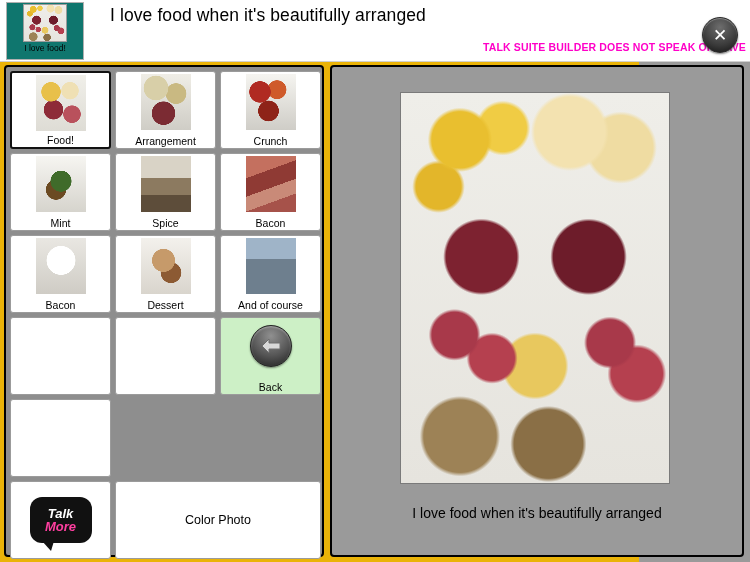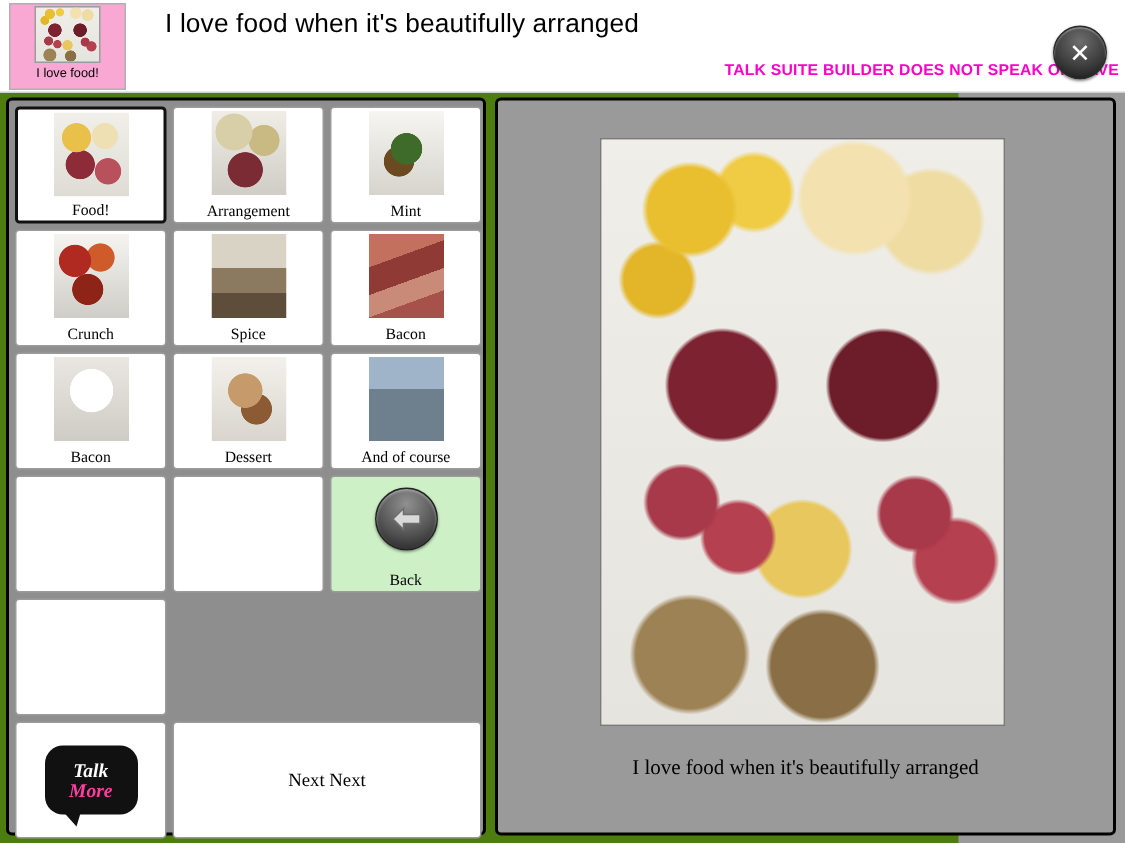--- a/index.html
+++ b/index.html
@@ -18,21 +18,21 @@
   
   .header {
     position: absolute; top: 0; left: 0;
     width: 750px; height: 62px;
     background: #ffffff;
     border-bottom: 1px solid #d0d0d0;
   }
   .header-thumb {
     position: absolute; left: 6px; top: 2px;
     width: 78px; height: 58px;
-    background: #f9a8d4;
+    background: #0f766e;
     border: 1px solid #b0b0b0;
     display: flex; flex-direction: column; align-items: center;
   }
   .header-thumb .timg {
     width: 44px; height: 38px;
     margin-top: 1px;
     position: relative;
     overflow: hidden;
     border: 1px solid #9c9c9c;
   }
@@ -58,22 +58,21 @@
     box-shadow: 0 1px 2px rgba(0,0,0,.5), inset 0 1px 1px rgba(255,255,255,.35);
     color: #fff;
     display: flex; align-items: center; justify-content: center;
     font-size: 17px; line-height: 1;
   }
 
   
   .body-area {
     position: absolute; top: 62px; left: 0;
     width: 639px; height: 500px;
-    background: #4d7c0f;
-    font-family: Liberation Serif, serif;
+    background: #eab308;
   }
 
   
   .grid-panel {
     position: absolute; left: 4px; top: 3px;
     width: 320px; height: 492px;
     background: #8e8e8e;
     border: 2px solid #000;
     border-radius: 4px;
     padding: 4px;
@@ -291,30 +290,30 @@
         <div class="cell">
           <div class="cimg">
               <div class="ph ph-arrange"></div>
             </div>
           <div class="clabel">Arrangement</div>
         </div>
 
 
         <div class="cell">
           <div class="cimg">
+              <div class="ph ph-crunch"></div>
+            </div>
+          <div class="clabel">Crunch</div>
+        </div>
+
+        <div class="cell">
+          <div class="cimg">
               <div class="ph ph-mint"></div>
             </div>
           <div class="clabel">Mint</div>
-        </div>
-
-        <div class="cell">
-          <div class="cimg">
-              <div class="ph ph-crunch"></div>
-            </div>
-          <div class="clabel">Crunch</div>
         </div>
 
         <div class="cell">
           <div class="cimg">
               <div class="ph ph-spice"></div>
             </div>
           <div class="clabel">Spice</div>
         </div>
 
         <div class="cell">
@@ -361,21 +360,21 @@
 
 
         <div class="logo-cell">
           <div class="bubble">
             <div class="b1">Talk</div>
             <div class="b2">More</div>
           </div>
         </div>
 
         <div class="next-photo">
-          <span>Next Next</span>
+          <span>Color Photo</span>
         </div>
 
       </div>
     </div>
 
     <div class="preview-panel">
       <div class="preview-img">
         <div class="ph ph-platter"></div>
       </div>
       <div class="preview-caption">I love food when it's beautifully arranged</div>

